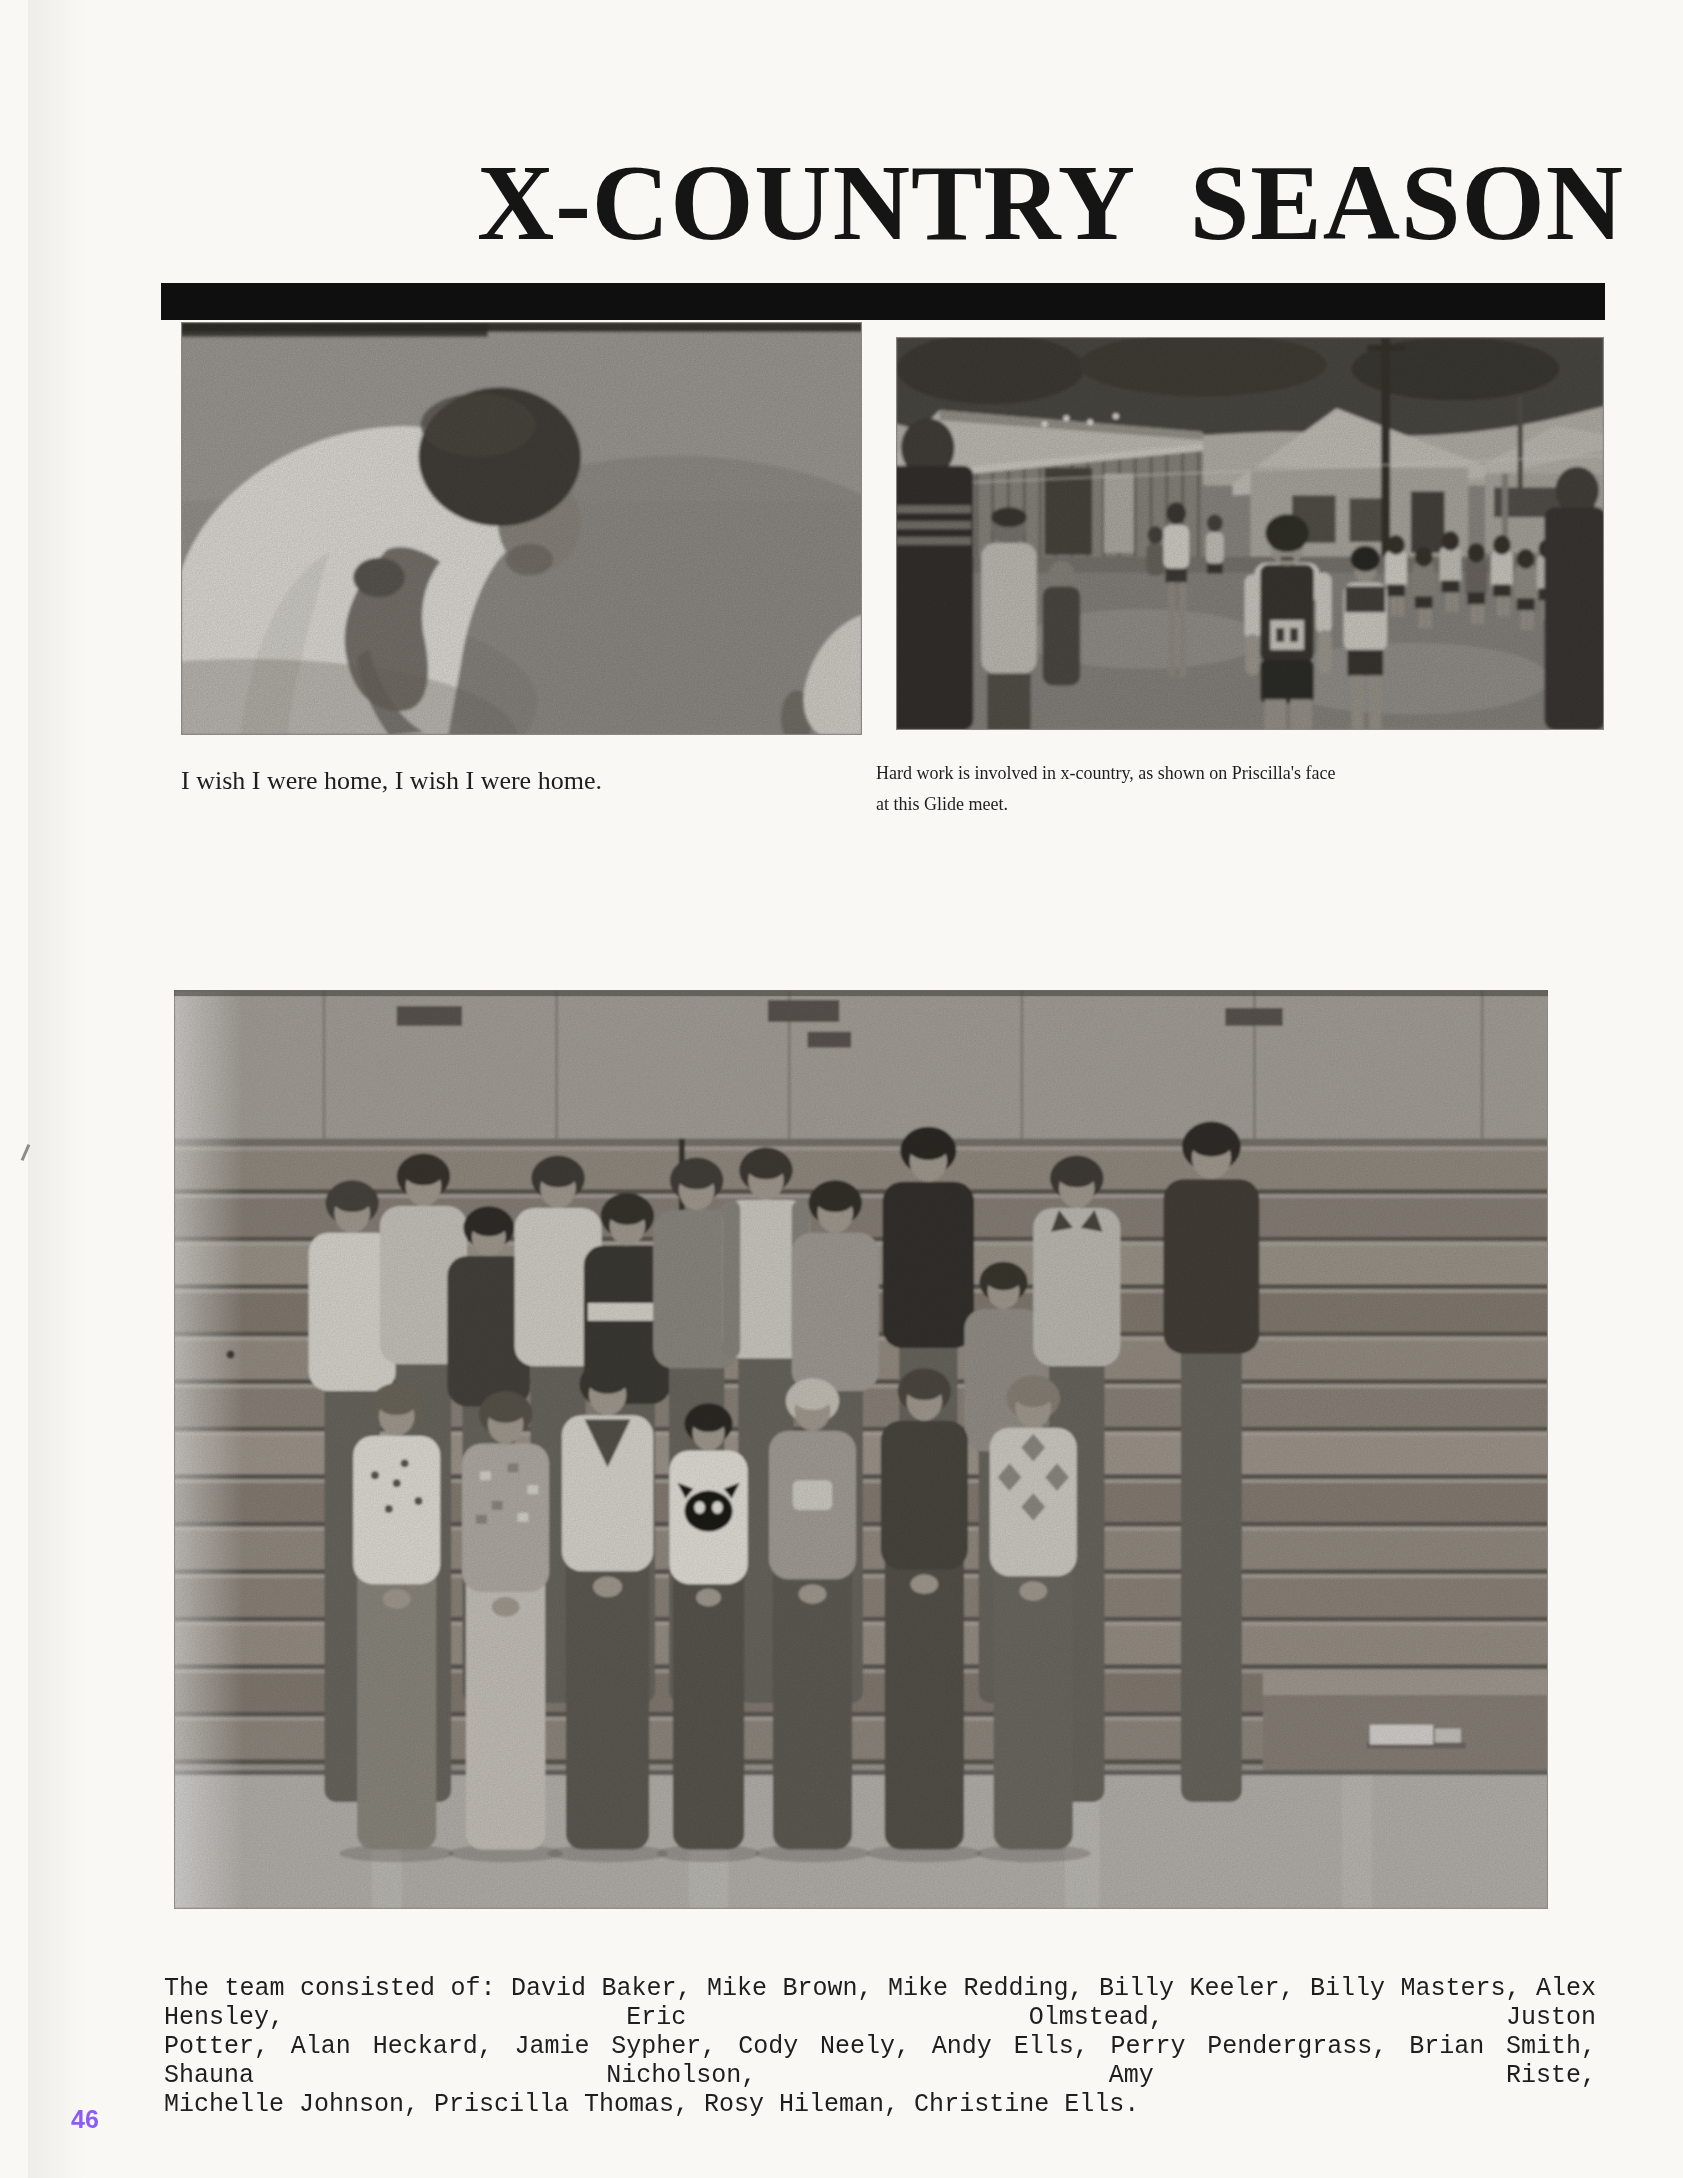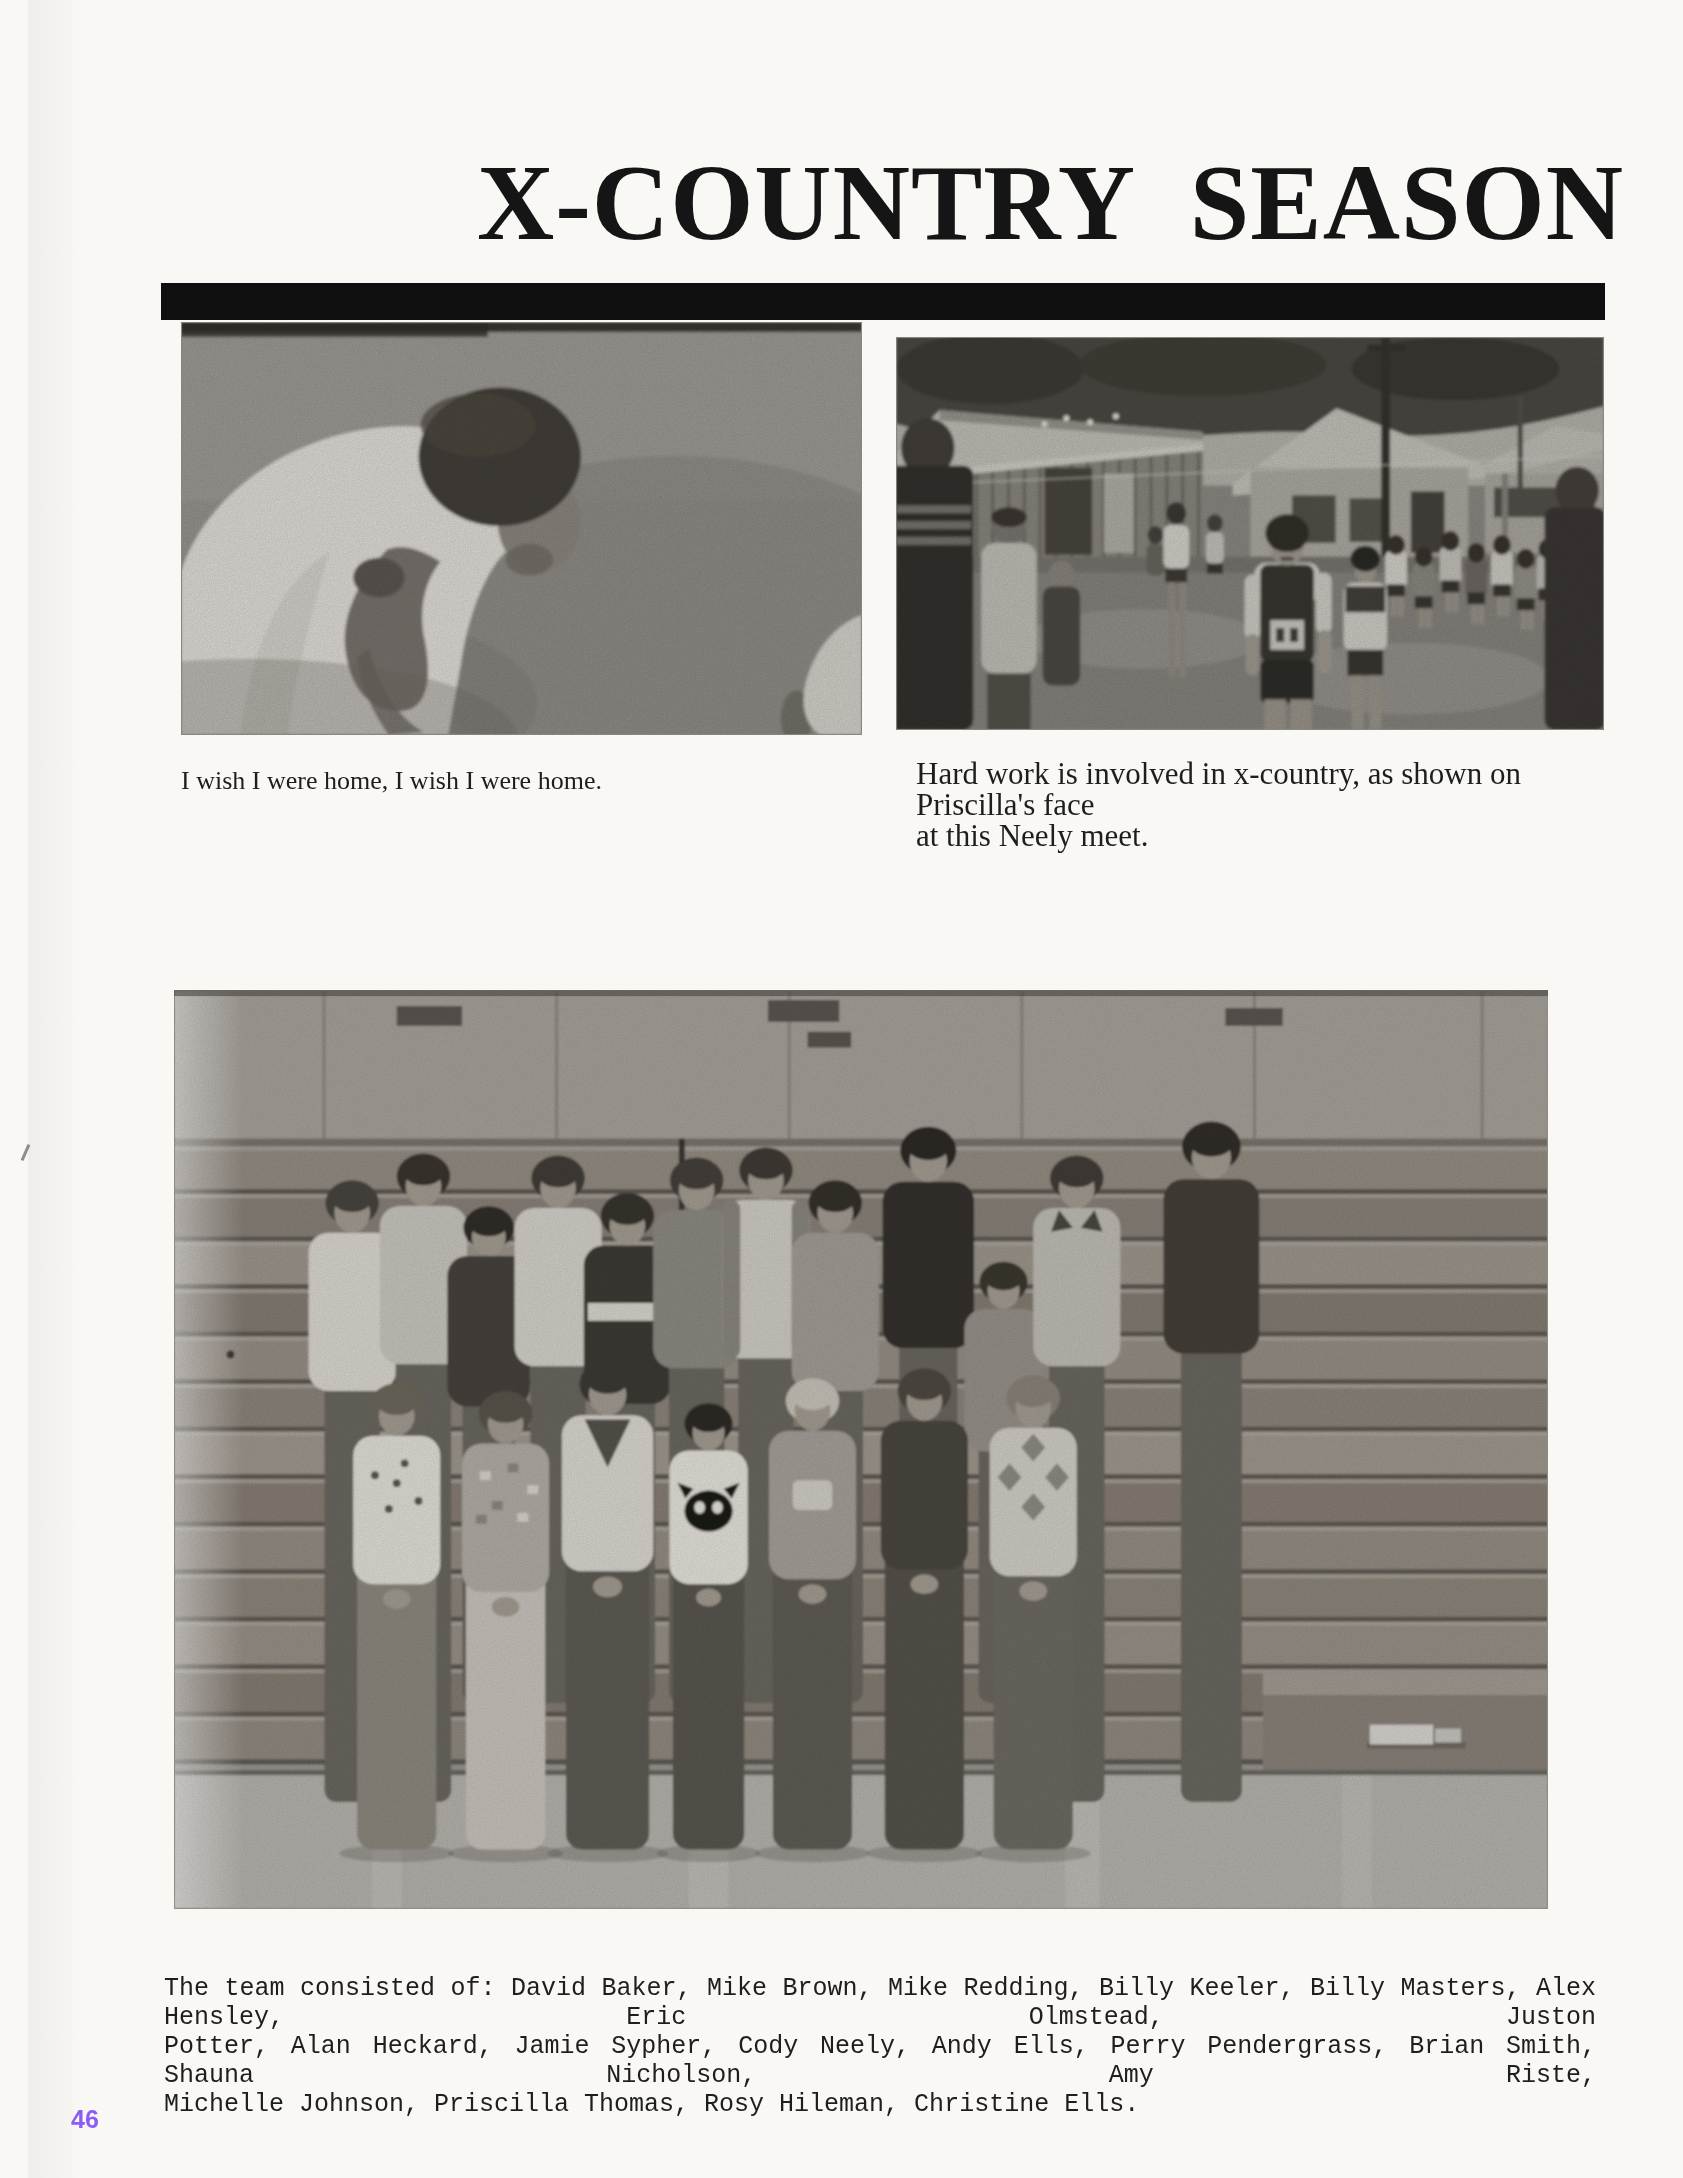--- a/index.html
+++ b/index.html
@@ -17,21 +17,21 @@
     word-spacing:30px;white-space:nowrap;color:#151515;
   }
   #title-rule{left:161px;top:283px;width:1444px;height:37px;background:#0f0f0f;}
   .photo{position:absolute;overflow:hidden;background:#9a9792;}
   .photo svg{display:block;width:100%;height:100%}
   #photo-left{left:181px;top:322px;width:681px;height:413px;}
   #photo-right{left:896px;top:337px;width:708px;height:393px;}
   #photo-team{left:174px;top:990px;width:1374px;height:919px;}
   .caption{color:#1e1e1e;}
   #caption-left{left:181px;top:766px;width:681px;text-align:left;font-size:26px;}
-  #caption-right{left:916px;top:758px;width:717px;font-size:31px;line-height:31px;}
+  #caption-right{left:876px;top:758px;width:717px;font-size:18px;line-height:31px;}
   #caption-team{left:164px;top:1974px;width:1432px;font-size:25px;line-height:29px;font-family:Liberation Mono, monospace;}
   .jline{text-align:justify;text-align-last:justify;}
   #page-number{left:71px;top:2105px;font-family:"Liberation Sans",sans-serif;
     font-weight:bold;font-size:25px;color:#8b5cf6;}
 </style>
 </head>
 <body>
 
 <div class="abs" id="scan-band"></div>
 <div class="abs" id="scan-tick"></div>
@@ -225,21 +225,21 @@
   </g>
   <rect x="0" y="0" width="715" height="397" filter="url(#g2)" opacity="0.17"></rect>
   <rect x="0.5" y="0.5" width="714" height="396" fill="none" stroke="#8a8782"></rect>
 </svg>
 </div>
 
 <p class="abs caption" id="caption-left" style="margin:0;">I wish I were home, I wish I were home.</p>
 
 <div class="abs caption" id="caption-right">
   <div>Hard work is involved in x-country, as shown on Priscilla's face</div>
-  <div>at this Neely meet.</div>
+  <div>at this Glide meet.</div>
 </div>
 
 <div class="abs photo" id="photo-team" role="img" aria-label="Cross-country team posed in rows in front of folded wooden gym bleachers; back rows standing, front row of girls kneeling">
 <svg viewBox="0 0 1388 928">
   <defs>
     <filter id="b3" x="-5%" y="-5%" width="110%" height="110%">
           <feGaussianBlur stdDeviation="1.3"></feGaussianBlur>
         </filter>
     <filter id="g3">
           <feTurbulence type="fractalNoise" baseFrequency="0.75" numOctaves="2" stitchTiles="stitch"></feTurbulence>

